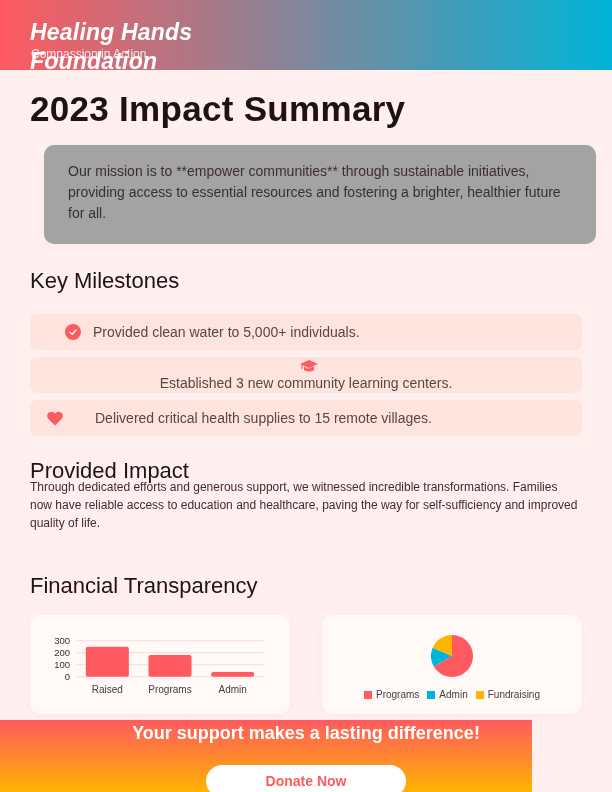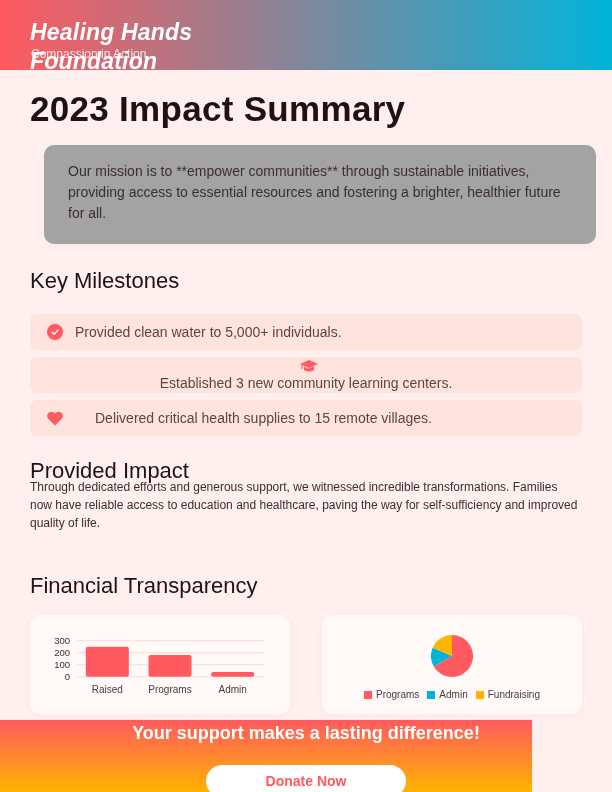--- a/index.html
+++ b/index.html
@@ -111,21 +111,21 @@
 </div>
 
 <h1 class="page-title">2023 Impact Summary</h1>
 
 <div class="mission-card">
   <p>Our mission is to **empower communities** through sustainable initiatives, providing access to essential resources and fostering a brighter, healthier future for all.</p>
 </div>
 
 <h2 class="section-title" style="top:267px;">Key Milestones</h2>
 
-<div class="milestone" style="top:314px;">
+<div class="milestone" style="top:314px;padding-left:18px;">
   <span class="icon">
     <svg width="16" height="16" viewBox="0 0 16 16">
       <circle cx="8" cy="8" r="8" fill="#ff5a5f"></circle>
       <path d="M5 8.2 L7.2 10.2 L11 6" stroke="#fff" stroke-width="1.4" fill="none" stroke-linecap="round" stroke-linejoin="round"></path>
     </svg>
   </span>
   <span class="label">Provided clean water to 5,000+ individuals.</span>
 </div>
 
 <div class="milestone" style="top:357px;flex-direction:column;">

